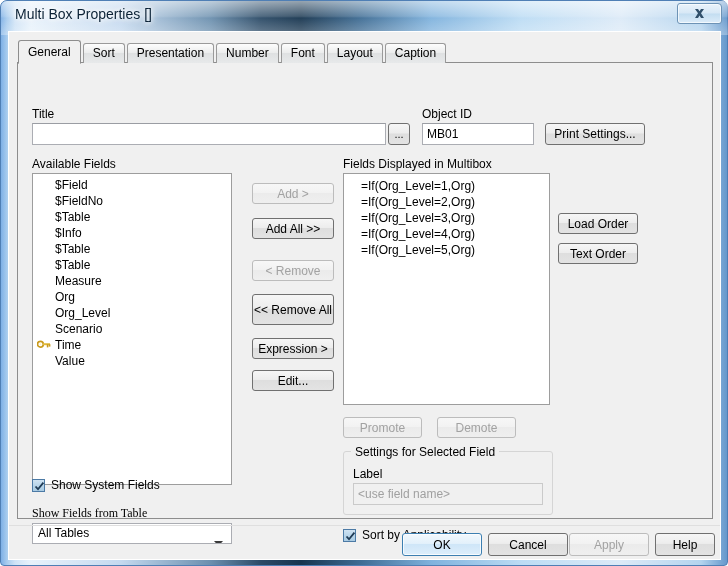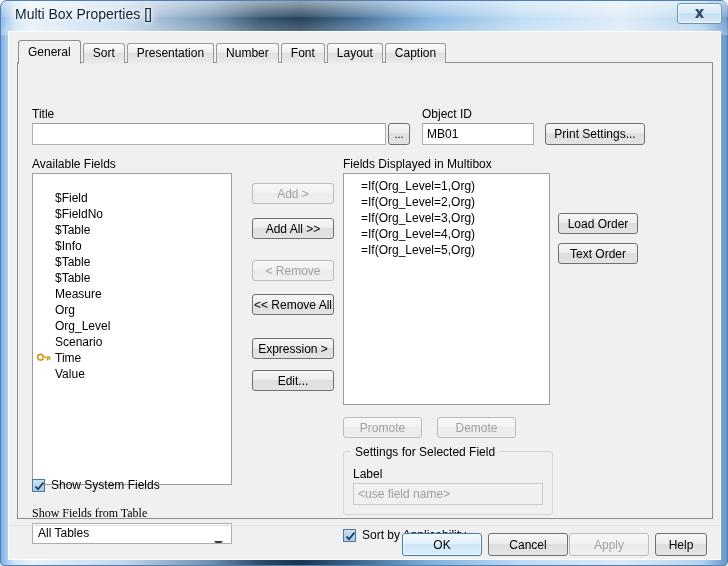--- a/index.html
+++ b/index.html
@@ -292,21 +292,21 @@
       <div class="lbl" style="left:14px; top:44px;">Title</div>
       <div class="textbox" style="left:14px; top:60px; width:354px; height:22px;"></div>
       <div class="btn" style="left:370px; top:60px; width:22px; height:22px; font-size:11px;">...</div>
 
       <div class="lbl" style="left:404px; top:44px;">Object ID</div>
       <div class="textbox" style="left:404px; top:60px; width:112px; height:22px;">MB01</div>
       <div class="btn" style="left:527px; top:60px; width:100px; height:22px;">Print Settings...</div>
 
       <div class="lbl" style="left:14px; top:94px;">Available Fields</div>
       <div class="listbox" style="left:14px; top:110px; width:200px; height:312px;" id="available-fields-list">
-          <div style="padding-top:16px;">
+          <div style="padding-top:3px;">
             <div class="listitem"><span>$Field</span></div>
             <div class="listitem"><span>$FieldNo</span></div>
             <div class="listitem"><span>$Table</span></div>
             <div class="listitem"><span>$Info</span></div>
             <div class="listitem"><span>$Table</span></div>
             <div class="listitem"><span>$Table</span></div>
             <div class="listitem"><span>Measure</span></div>
             <div class="listitem"><span>Org</span></div>
             <div class="listitem"><span>Org_Level</span></div>
             <div class="listitem"><span>Scenario</span></div>
@@ -317,21 +317,21 @@
                 <path d="M10.6,5.2 L10.6,8.4" stroke="#c99a1c" stroke-width="1.6"></path>
                 <path d="M12.6,5.2 L12.6,7.6" stroke="#c99a1c" stroke-width="1.6"></path>
               </svg><span>Time</span></div>
             <div class="listitem"><span>Value</span></div>
           </div>
         </div>
 
       <div class="btn disabled" style="left:234px; top:120px; width:82px; height:21px;">Add &gt;</div>
       <div class="btn" style="left:234px; top:155px; width:82px; height:21px;">Add All &gt;&gt;</div>
       <div class="btn disabled" style="left:234px; top:197px; width:82px; height:21px;">&lt; Remove</div>
-      <div class="btn" style="left:234px; top:231px; width:82px; height:21px;">&lt;&lt; Remove All</div>
+      <div class="btn" style="left:234px; top:231px; width:82px; height:31px;">&lt;&lt; Remove All</div>
       <div class="btn" style="left:234px; top:275px; width:82px; height:21px;">Expression &gt;</div>
       <div class="btn" style="left:234px; top:307px; width:82px; height:21px;">Edit...</div>
 
       <div class="lbl" style="left:325px; top:94px;">Fields Displayed in Multibox</div>
       <div class="listbox" style="left:325px; top:110px; width:207px; height:232px;" id="displayed-fields-list">
           <div style="padding-top:4px;">
             <div class="expritem">=If(Org_Level=1,Org)</div>
             <div class="expritem">=If(Org_Level=2,Org)</div>
             <div class="expritem">=If(Org_Level=3,Org)</div>
             <div class="expritem">=If(Org_Level=4,Org)</div>
@@ -378,16 +378,16 @@
         <span>Sort by Applicability</span>
       </div>
 
     </div>
 
     <div id="bottom-sep"></div>
 
     <div class="btn default" style="left:393px; top:501px; width:80px; height:23px;">OK</div>
     <div class="btn" style="left:479px; top:501px; width:80px; height:23px;">Cancel</div>
     <div class="btn disabled" style="left:560px; top:501px; width:80px; height:23px;">Apply</div>
-    <div class="btn" style="left:646px; top:501px; width:52px; height:23px;">Help</div>
+    <div class="btn" style="left:646px; top:501px; width:60px; height:23px;">Help</div>
 
   </div>
 </div>
 
 </body></html>

